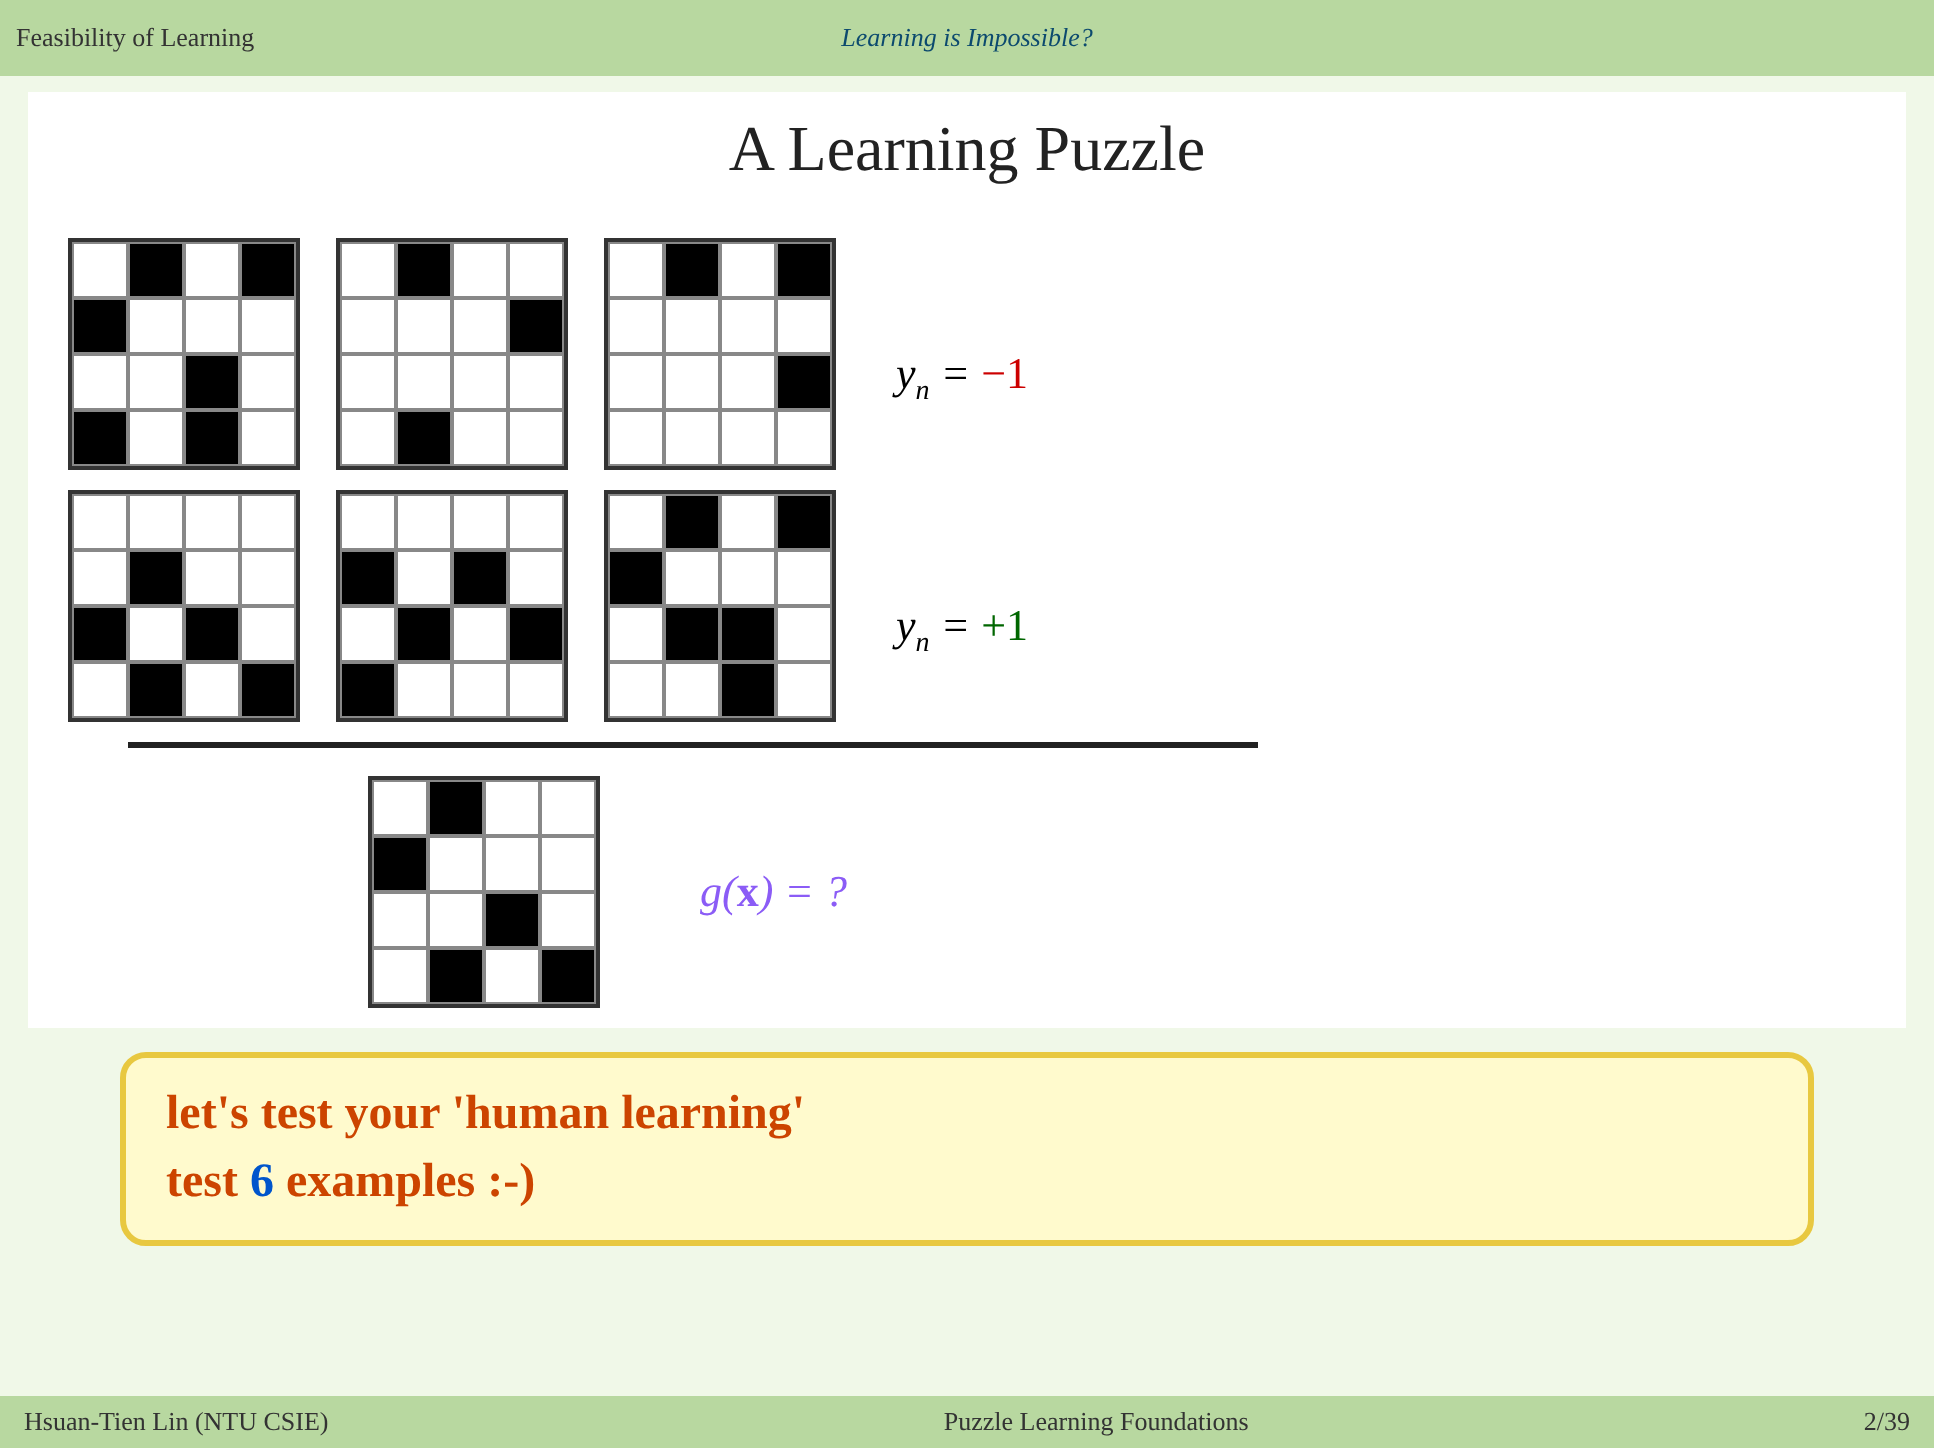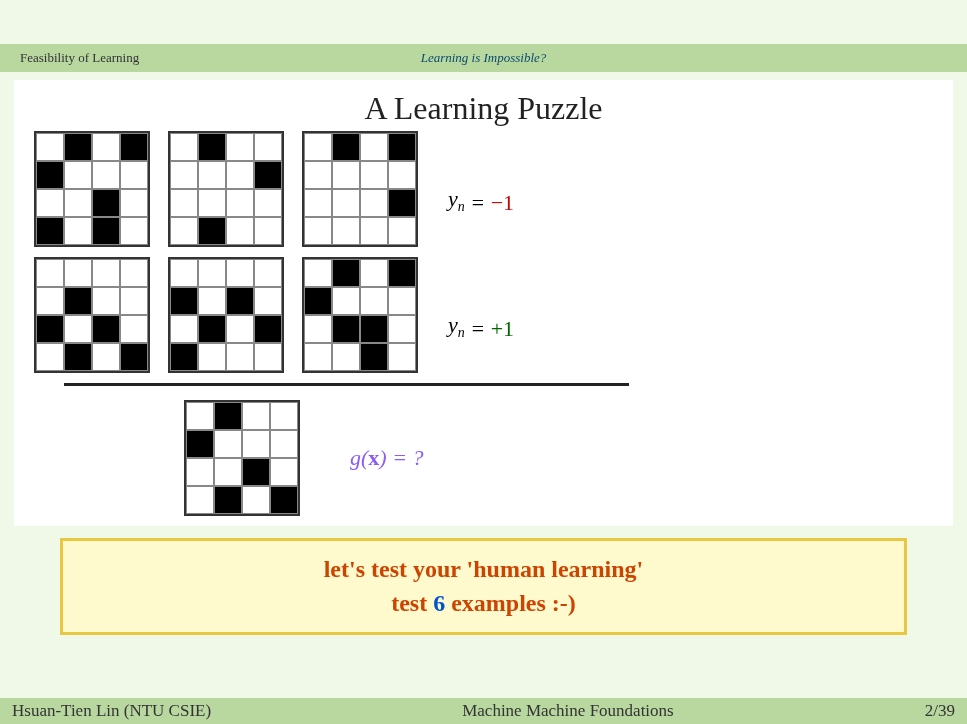--- a/index.html
+++ b/index.html
@@ -8,26 +8,25 @@
       height: 724px;
       background: #f0f8e8;
       font-family: Georgia, 'Times New Roman', serif;
       overflow: hidden;
       position: relative;
     }
 
     
     .header-bar {
       background: #b8d8a0;
-      height: 28px;
+      height: 38px;
       display: flex;
       align-items: center;
-      padding: 0 20px;
+      padding: 0 8px;
       justify-content: space-between;
-      margin-top: 44px;
     }
     .header-left {
       font-size: 13px;
       color: #333;
     }
     .header-center {
       font-size: 13px;
       color: #0c4a6e;
       font-style: italic;
       position: absolute;
@@ -41,21 +40,21 @@
       margin: 8px 14px;
       padding: 10px 20px 10px 20px;
       flex: 1;
     }
 
     .slide-title {
       text-align: center;
       font-size: 32px;
       font-weight: normal;
       color: #222;
-      margin-bottom: 4px;
+      margin-bottom: 26px;
       font-family: Georgia, serif;
     }
 
     .row-group {
       display: flex;
       align-items: center;
       margin-bottom: 10px;
     }
 
     .grid-container {
@@ -105,24 +104,23 @@
       font-size: 22px;
       color: #8b5cf6;
       margin-left: 20px;
       font-style: italic;
     }
 
     
     .callout-box {
       background: #fffacd;
       border: 3px solid #e8c840;
-      border-radius: 0;
+      border-radius: 13px;
       margin: 12px 60px 0 60px;
-      padding: 12px 7px;
-      text-align: center;
+      padding: 12px 20px;
     }
     .callout-text {
       font-size: 24px;
       font-weight: bold;
       color: #cc4400;
       line-height: 1.4;
     }
     .callout-text .blue { color: #0055cc; }
 
     
@@ -130,27 +128,27 @@
       position: absolute;
       bottom: 0;
       left: 0;
       right: 0;
       background: #b8d8a0;
       height: 26px;
       display: flex;
       align-items: center;
       padding: 0 12px;
       justify-content: space-between;
-      font-size: 17px;
+      font-size: 13px;
       color: #333;
     }
 
     .yn-formula {
       display: flex;
-      align-items: flex-end;
+      align-items: flex-start;
       font-size: 22px;
       font-style: italic;
       margin-top: 24px;
     }
     .yn-formula sub {
       font-size: 14px;
     }
 
     
     .math {
@@ -324,15 +322,15 @@
 
 <div class="callout-box">
   <div class="callout-text">
     <span>let's test your 'human learning'</span><br>
     <span>test </span><span class="blue">6</span><span> examples :-)</span>
   </div>
 </div>
 
 <div class="footer-bar">
   <span>Hsuan-Tien Lin  (NTU CSIE)</span>
-  <span>Machine Machine Foundations</span>
+  <span>Puzzle Learning Foundations</span>
   <span>2/39</span>
 </div>
 
 </body></html>

